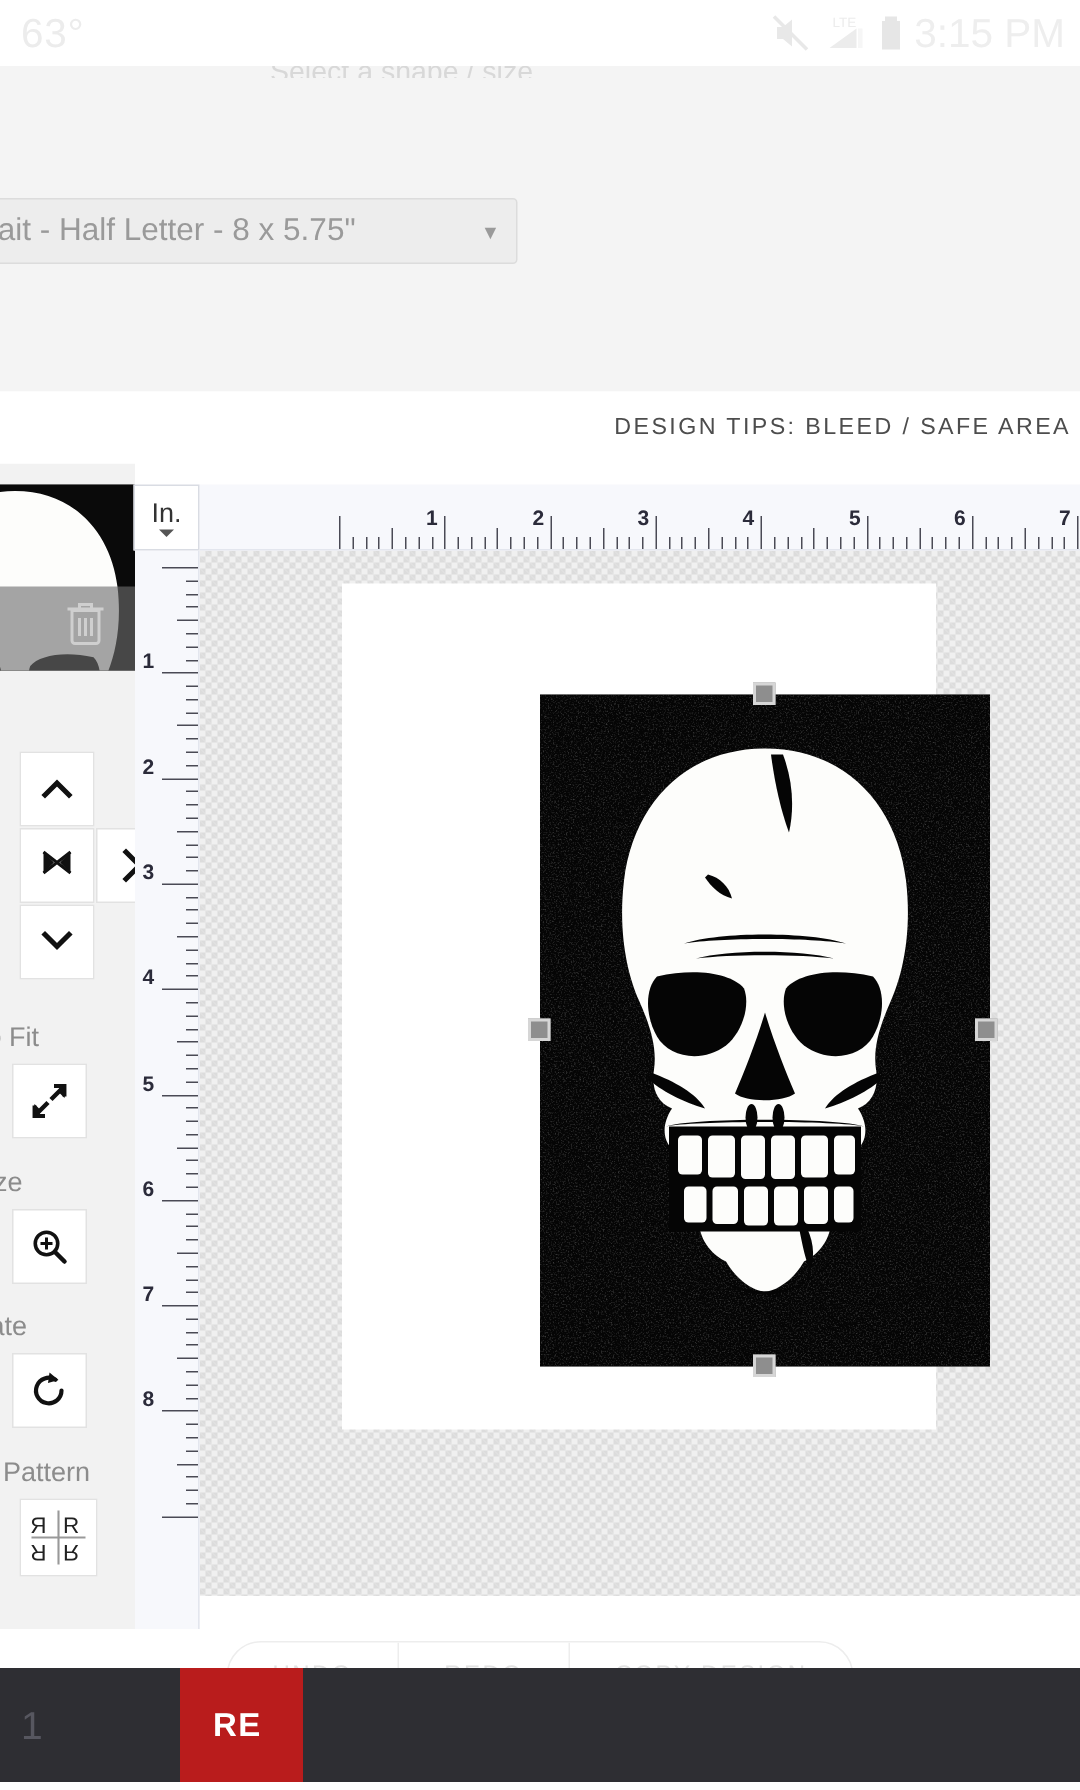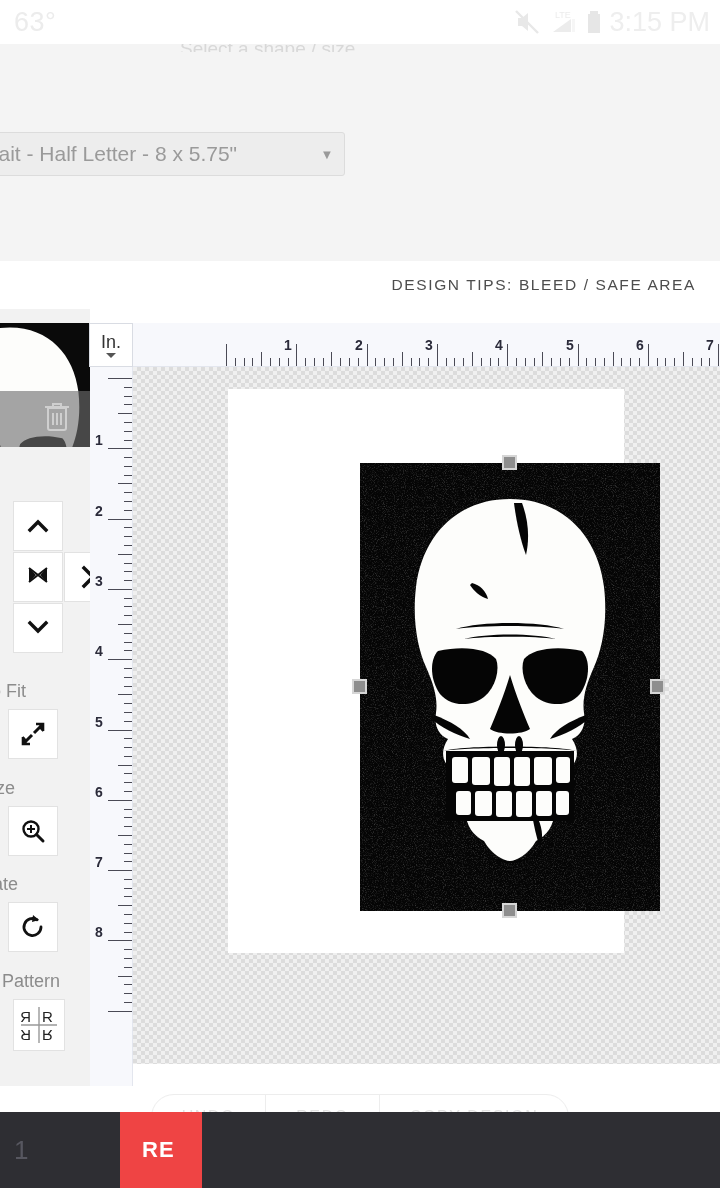--- a/index.html
+++ b/index.html
@@ -51,21 +51,21 @@
     width: 34px; text-align: center; font-size: 13px; color: #9a9a9a;
   }
 
   
   .tipsbar {
     position: absolute; left: 0; top: 261px; width: 720px; height: 48px;
     background: #ffffff; display: flex; align-items: center; justify-content: flex-end;
   }
   .tips-text {
     font-size: 15.5px; color: #4d4d4d; letter-spacing: 1.6px;
-    padding-right: 24px; white-space: nowrap;
+    padding-right: 6px; white-space: nowrap;
   }
 
   
   .editor {
     position: absolute; left: 0; top: 309px; width: 720px; height: 777px;
     background: #ffffff; overflow: hidden;
   }
 
   
   .sidebar {
@@ -614,17 +614,17 @@
   <div class="history-row">
     <div class="history-pill">
       <div class="history-btn">UNDO</div>
       <div class="history-btn">REDO</div>
       <div class="history-btn">COPY DESIGN</div>
     </div>
   </div>
 
   <div class="bottombar" style="background: rgb(46, 46, 51);">
     <div class="qty">1</div>
-    <div class="cta" style="background: #ef4444;">RE</div>
+    <div class="cta" style="background: #b91c1c;">RE</div>
   </div>
   <div class="bottom-strip"></div>
 
 </div>
 
 </body></html>

